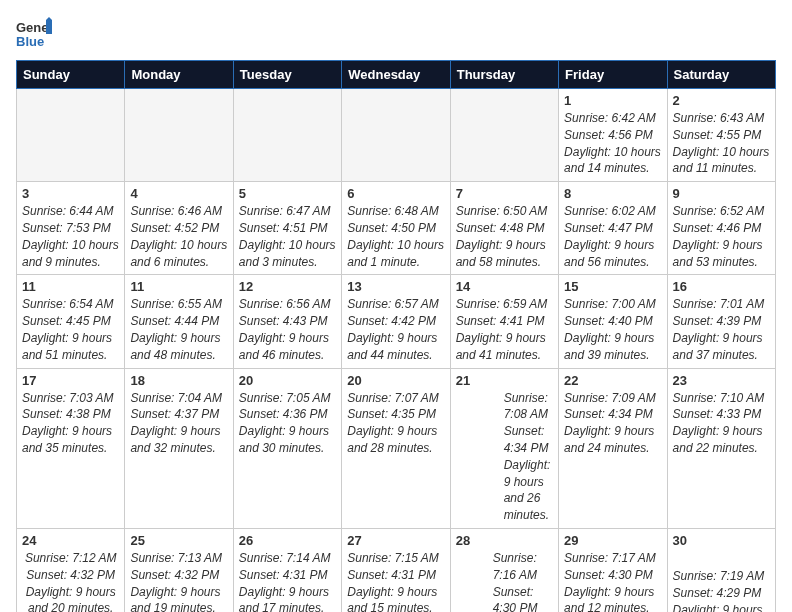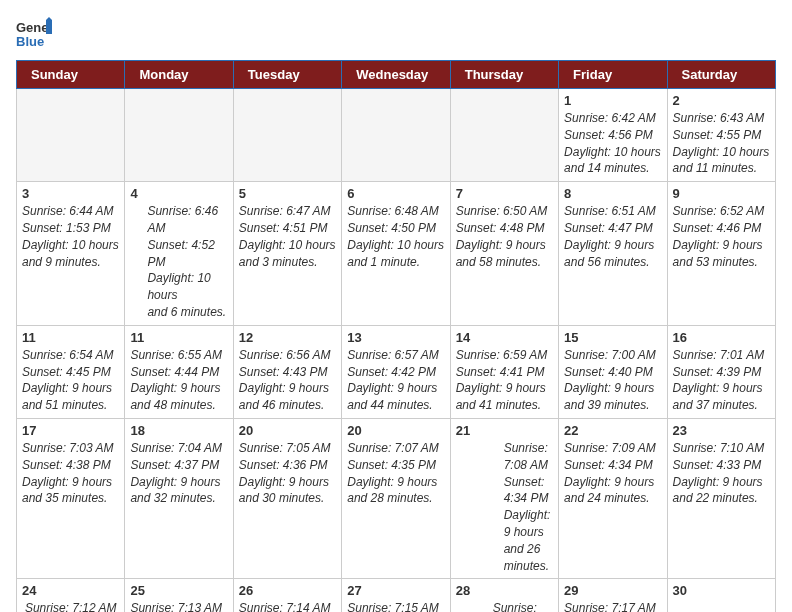--- a/index.html
+++ b/index.html
@@ -37,24 +37,24 @@
     .subtitle {
       font-size: 15px;
       color: #555;
     }
     .calendar {
       width: 100%;
       border-collapse: collapse;
       table-layout: fixed;
     }
     .calendar th {
-      background: #7f1d1d;
+      background: #0f172a;
       color: #fff;
       text-align: left;
-      padding: 6px 14px;
+      padding: 6px 6px;
       font-size: 13px;
       font-weight: bold;
       border: 1px solid #2a6db5;
     }
     .calendar td {
       border: 1px solid #ccc;
       vertical-align: top;
       padding: 4px 5px;
       height: 90px;
       font-size: 11px;
@@ -126,27 +126,27 @@
           <div class="day-info" style="white-space: pre-line;">Sunrise: 6:43 AM
 Sunset: 4:55 PM
 Daylight: 10 hours
 and 11 minutes.</div>
         </td>
       </tr>
       <tr>
         <td>
           <div class="day-number">3</div>
           <div class="day-info" style="white-space: pre-line;">Sunrise: 6:44 AM
-Sunset: 1:53 PM
+Sunset: 7:53 PM
 Daylight: 10 hours
 and 9 minutes.</div>
         </td>
         <td>
           <div class="day-number">4</div>
-          <div class="day-info" style="white-space: pre-line; margin-left: 17px;">Sunrise: 6:46 AM
+          <div class="day-info" style="white-space: pre-line;">Sunrise: 6:46 AM
 Sunset: 4:52 PM
 Daylight: 10 hours
 and 6 minutes.</div>
         </td>
         <td>
           <div class="day-number">5</div>
           <div class="day-info" style="white-space: pre-line;">Sunrise: 6:47 AM
 Sunset: 4:51 PM
 Daylight: 10 hours
 and 3 minutes.</div>
@@ -160,21 +160,21 @@
         </td>
         <td>
           <div class="day-number">7</div>
           <div class="day-info" style="white-space: pre-line;">Sunrise: 6:50 AM
 Sunset: 4:48 PM
 Daylight: 9 hours
 and 58 minutes.</div>
         </td>
         <td>
           <div class="day-number">8</div>
-          <div class="day-info" style="white-space: pre-line;">Sunrise: 6:51 AM
+          <div class="day-info" style="white-space: pre-line;">Sunrise: 6:02 AM
 Sunset: 4:47 PM
 Daylight: 9 hours
 and 56 minutes.</div>
         </td>
         <td>
           <div class="day-number">9</div>
           <div class="day-info" style="white-space: pre-line;">Sunrise: 6:52 AM
 Sunset: 4:46 PM
 Daylight: 9 hours
 and 53 minutes.</div>

